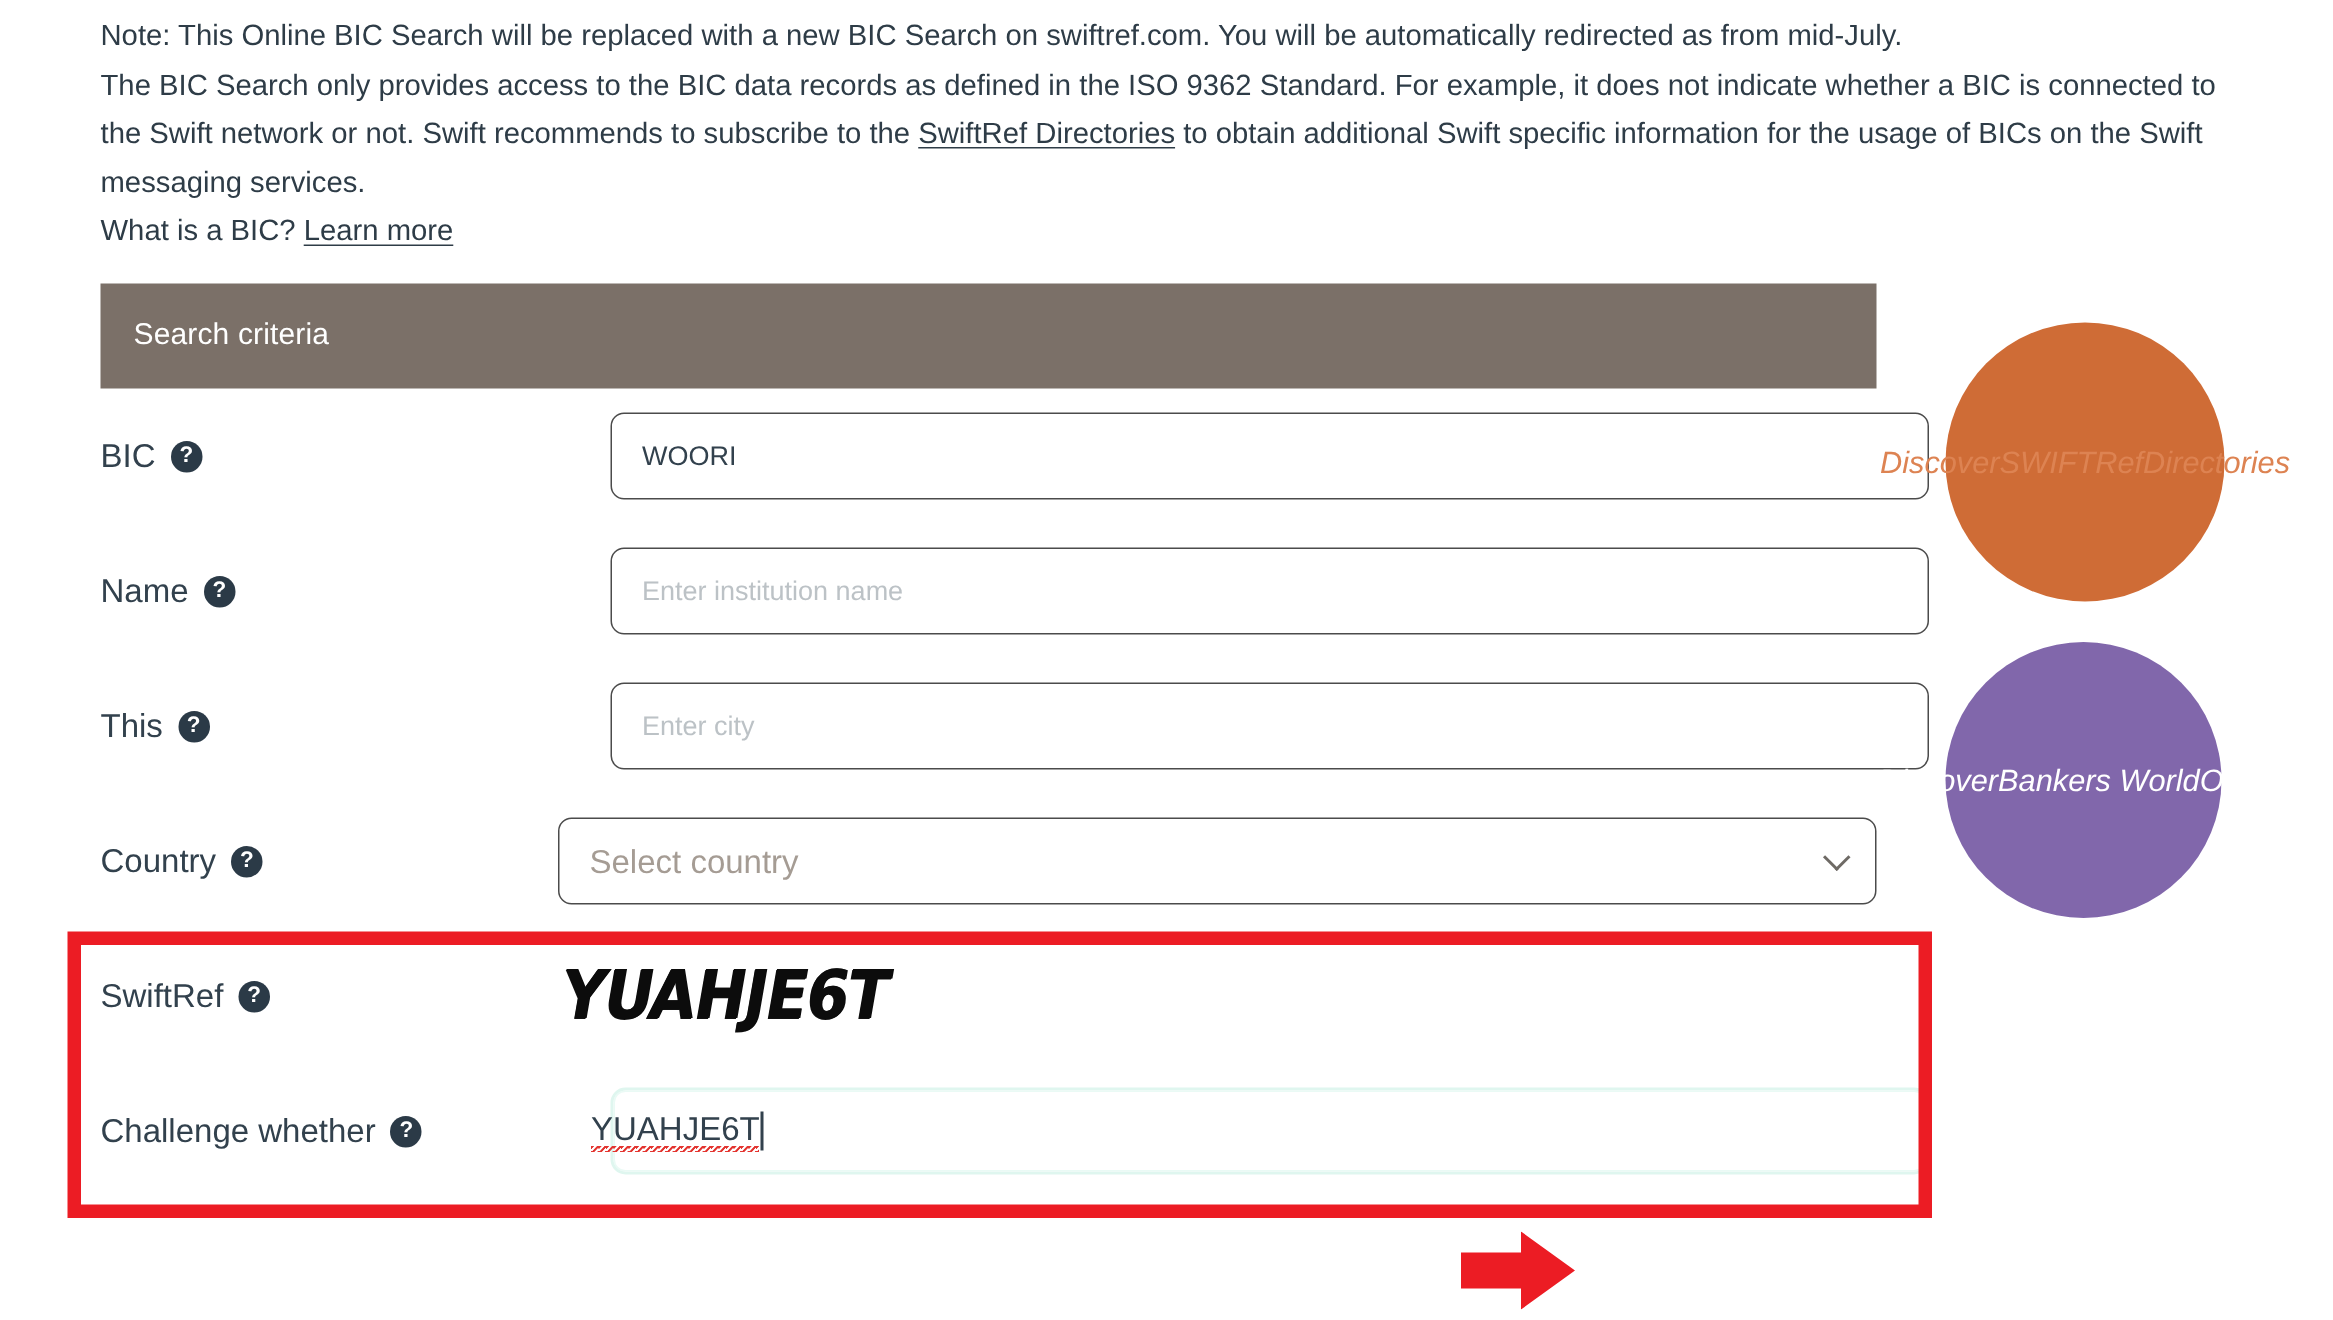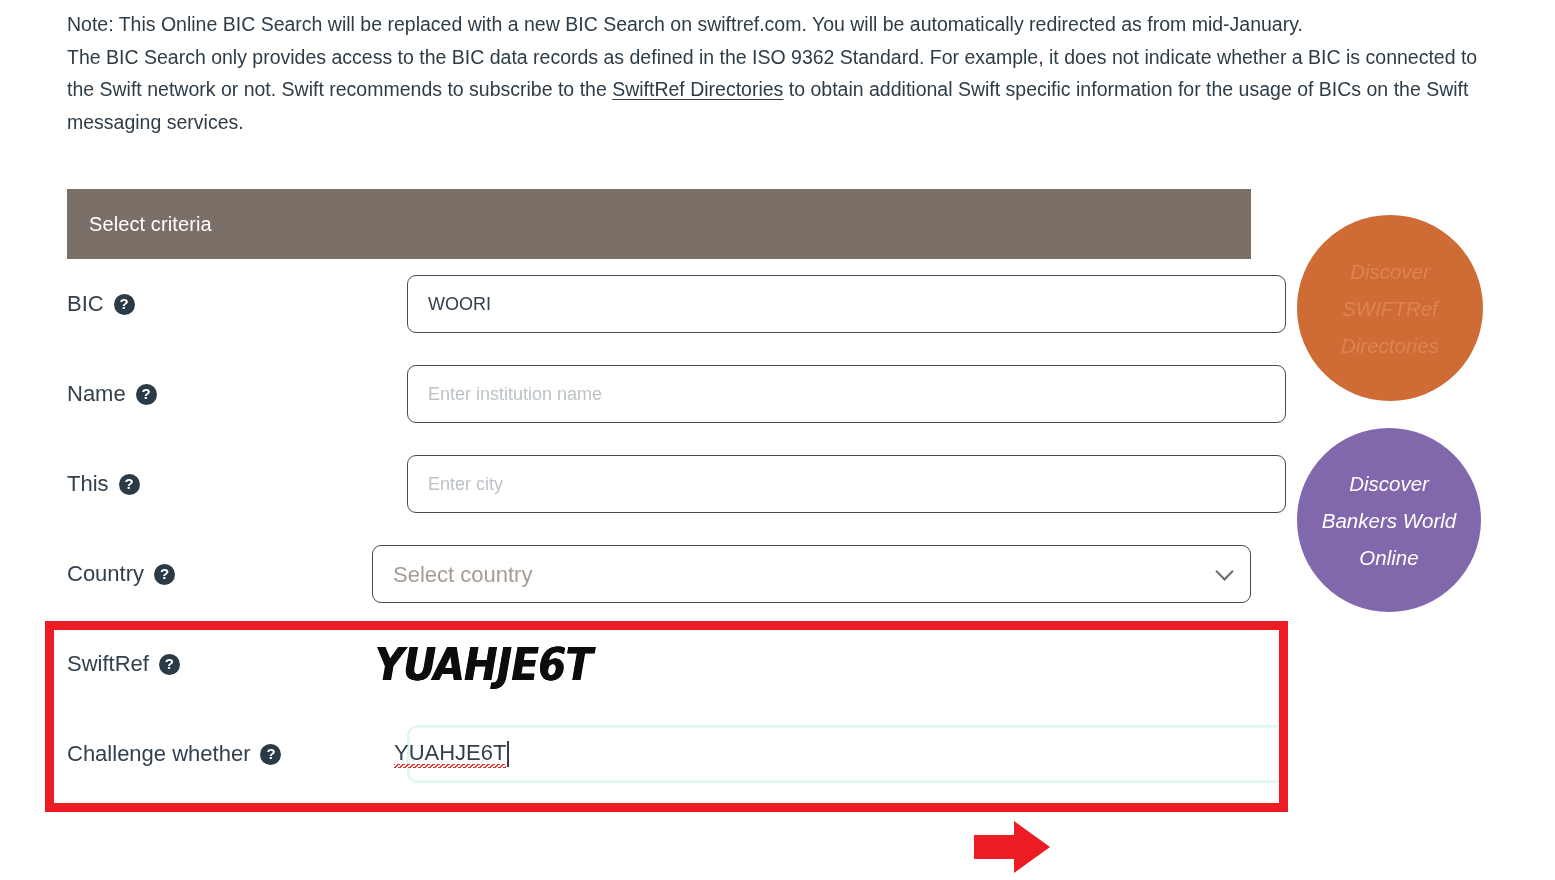--- a/index.html
+++ b/index.html
@@ -219,21 +219,21 @@
     position: absolute;
     left: 974px; top: 821px;
     width: 76px; height: 52px;
   }
 
   
   .circle {
     position: absolute;
     border-radius: 50%;
     display: flex;
-    flex-direction: column;
+    flex-direction: row;
     align-items: center;
     justify-content: center;
     text-align: center;
     font-style: italic;
     font-size: 20.5px;
     line-height: 37px;
     cursor: pointer;
   }
   .circle-swiftref {
     left: 1297px; top: 215px;
@@ -248,26 +248,27 @@
     color: #ffffff;
   }
   .circle span { display: block; white-space: nowrap; }
 </style>
 </head>
 <body>
 
 <div class="page">
 
   <div class="note">
-    <p>Note: This Online BIC Search will be replaced with a new BIC Search on swiftref.com. You will be automatically redirected as from mid-January.</p>
+    <p>Note: This Online BIC Search will be replaced with a new BIC Search on swiftref.com. You will be automatically redirected as from mid-July.</p>
     <p><span>The BIC Search only provides access to the BIC data records as defined in the ISO 9362 Standard. For example, it does not indicate whether a BIC is connected to the Swift network or not. Swift recommends to subscribe to the </span><a href="#">SwiftRef Directories</a><span> to obtain additional Swift specific information for the usage of BICs on the Swift messaging services.</span></p>
+    <p><span>What is a BIC? </span><a href="#">Learn more</a></p>
   </div>
 
   <div class="panel-header">
-    <span class="ph-title">Select criteria</span>
+    <span class="ph-title">Search criteria</span>
   </div>
 
   <div class="form">
 
     <div class="row">
       <div class="label">
         <span>BIC</span>
         <span class="help-icon">?</span>
       </div>
       <div class="field-wrap">

